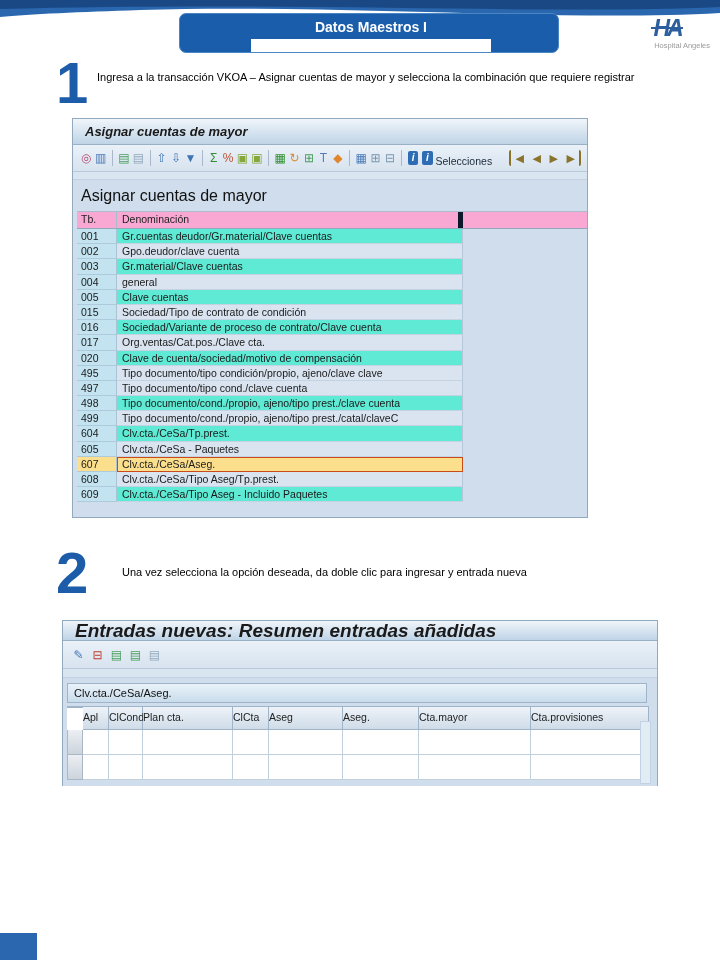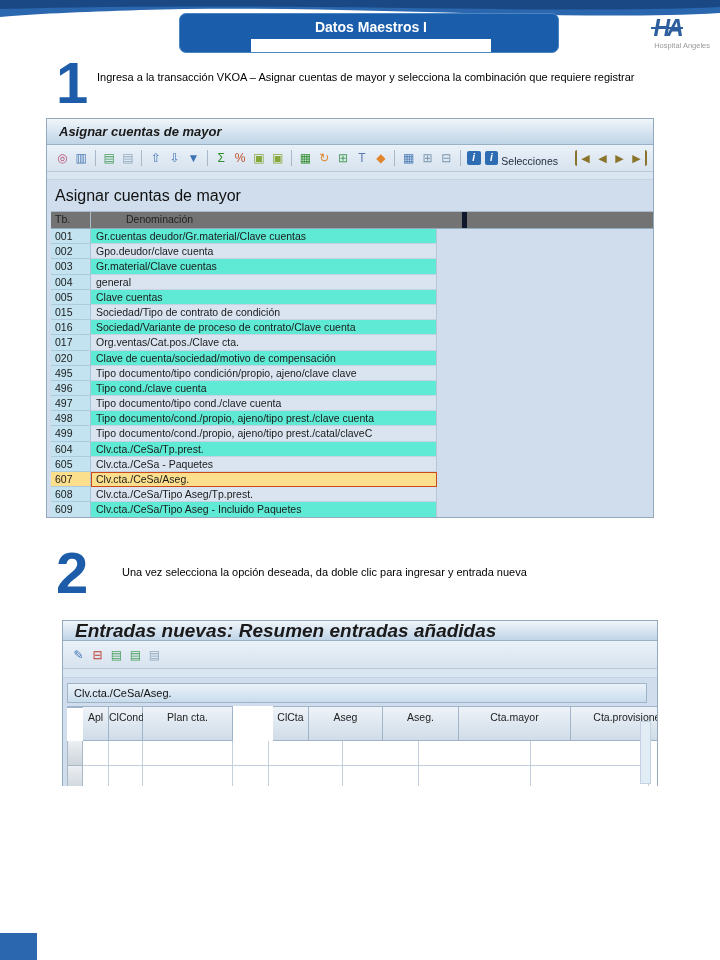--- a/index.html
+++ b/index.html
@@ -28,37 +28,37 @@
   .tb-sep{width:1px;height:16px;background:#a8b8c8;display:inline-block;margin:0 4px;}
   .tb-label{font-size:10.5px;color:#1a2a3a;margin:6px 3px 0 1px;}
   .tb-nav{display:inline-flex;margin-left:14px;align-items:center;}
   .tb-nav .tb-icon{color:#8a742c;font-size:11px;margin:0;}
   .edgebar-l{border-left:2px solid #8a742c;}
   .edgebar-r{border-right:2px solid #8a742c;}
 
   
   .w1-head{font-size:16px;color:#111;padding:7px 0 6px 8px;}
   .t1{margin-left:4px;}
-  .t1-header{display:flex;height:16px;background:#737373;border-top:1px solid #aabccc;border-bottom:1px solid #92a8bc;font-size:10.5px;color:#222;gap:30px;}
+  .t1-header{display:flex;height:16px;background:#f9a8d4;border-top:1px solid #aabccc;border-bottom:1px solid #92a8bc;font-size:10.5px;color:#222;}
   .t1-header .c1{width:40px;padding:1px 0 0 4px;box-sizing:border-box;border-right:1px solid #a8bccc;}
   .t1-header .c2{width:346px;padding:1px 0 0 5px;box-sizing:border-box;border-right:5px solid #0f172a;}
   .t1-header .cf{flex:1;}
   .t1-row{display:flex;height:15.2px;font-size:10.5px;color:#1a1a1a;}
   .t1-row .code{width:40px;background:#c2e3ef;border-right:1px solid #a8c4d4;border-bottom:1px solid #aecadb;box-sizing:border-box;padding:1px 0 0 4px;}
   .t1-row .nm{width:346px;box-sizing:border-box;padding:1px 0 0 5px;border-right:1px solid #b6c6d8;border-bottom:1px solid #c4d2e2;}
   .t1-row.even .nm{background:#5eead4;}
   .t1-row.odd .nm{background:#d9e4f0;}
   .t1-row.sel .code{background:#fcdf8d;}
   .t1-row.sel .nm{background:#fcdf8d;border:1px solid #cb4a1b;padding:0 0 0 4px;}
 
   
   .w2-sub{margin:5px 10px 0 4px;height:20px;background:linear-gradient(#eaf2f9,#c9dcec);border:1px solid #9fb4c8;font-size:11px;color:#111;padding:3px 0 0 6px;box-sizing:border-box;}
   .t2{margin:3px 0 0 4px;display:inline-block;background:#fff;}
   .t2-hrow,.t2-row{display:flex;}
-  .t2-hcell{height:35px;background:linear-gradient(#eef3f8,#cfdce8);border:1px solid #9fb4c8;border-left:none;font-size:10.5px;color:#222;box-sizing:border-box;padding:4px 0 0 0;text-align:center;}
+  .t2-hcell{height:24px;background:linear-gradient(#eef3f8,#cfdce8);border:1px solid #9fb4c8;border-left:none;font-size:10.5px;color:#222;box-sizing:border-box;padding:4px 0 0 0;}
   .t2-sel{width:16px;height:100%;background:linear-gradient(#eceff3,#ccd4dc);border:1px solid #9fb4c8;box-sizing:border-box;}
   .t2-selcell{width:16px;background:linear-gradient(#eceff3,#ccd4dc);border:1px solid #aab8c6;border-top:none;box-sizing:border-box;}
   .t2-cell{height:25px;border:1px solid #c2d0de;border-left:none;border-top:none;box-sizing:border-box;background:#fff;}
   .t2-scroll{position:absolute;right:6px;top:100px;bottom:2px;width:9px;background:#e2ecf5;border:1px solid #c2d2e2;}
 
   .footer-box{position:absolute;left:0;top:933px;width:37px;height:27px;background:#2a67ae;}
 </style>
 </head>
 <body>
 
@@ -73,21 +73,21 @@
 </div>
 
 <div class="logo">
   <div class="logo-ha">HA</div>
   <div class="logo-cap">Hospital Angeles</div>
 </div>
 
 <div class="step-num" style="left:56px;top:58px;">1</div>
 <div class="step-text" style="left:97px;top:71px;">Ingresa a la transacción VKOA – Asignar cuentas de mayor y selecciona la combinación que requiere registrar</div>
 
-<div class="sapwin" style="left:46px;top:118px;width:608px;height:400px;">
+<div class="sapwin" style="left:72px;top:118px;width:516px;height:400px;">
   <div class="sap-titlebar" style="height:26px;font-size:13px;">
     <span>Asignar cuentas de mayor</span>
   </div>
   <div class="sap-toolbar" style="height:27px;" id="w1-toolbar">
       <span class="tb-icon" style="color: rgb(181, 73, 110);">◎</span>
       <span class="tb-icon" style="color: rgb(74, 122, 181);">▥</span>
       <span class="tb-sep"></span>
       <span class="tb-icon" style="color: rgb(74, 158, 92);">▤</span>
       <span class="tb-icon" style="color: rgb(147, 169, 189);">▤</span>
       <span class="tb-sep"></span>
@@ -162,24 +162,20 @@
           <div class="nm">Org.ventas/Cat.pos./Clave cta.</div>
         </div>
         <div class="t1-row even">
           <div class="code">020</div>
           <div class="nm">Clave de cuenta/sociedad/motivo de compensación</div>
         </div>
         <div class="t1-row odd">
           <div class="code">495</div>
           <div class="nm">Tipo documento/tipo condición/propio, ajeno/clave clave</div>
         </div>
-        <div class="t1-row even">
-          <div class="code">496</div>
-          <div class="nm">Tipo cond./clave cuenta</div>
-        </div>
         <div class="t1-row odd">
           <div class="code">497</div>
           <div class="nm">Tipo documento/tipo cond./clave cuenta</div>
         </div>
         <div class="t1-row even">
           <div class="code">498</div>
           <div class="nm">Tipo documento/cond./propio, ajeno/tipo prest./clave cuenta</div>
         </div>
         <div class="t1-row odd">
           <div class="code">499</div>
@@ -224,21 +220,21 @@
       <span class="tb-icon" style="color: rgb(147, 169, 189);">▤</span>
     </div>
   <div class="sap-strip" style="height:8px;"></div>
   <div class="w2-sub">Clv.cta./CeSa/Aseg.</div>
   <div class="t2">
     <div class="t2-hrow" id="t2-header">
         <div class="t2-sel"></div>
         <div class="t2-hcell" style="width: 26px;">Apl</div>
         <div class="t2-hcell" style="width: 34px;">ClCond</div>
         <div class="t2-hcell" style="width: 90px;">Plan cta.</div>
-        <div class="t2-hcell" style="width: 36px; margin-left: 40px;">ClCta</div>
+        <div class="t2-hcell" style="width: 36px;">ClCta</div>
         <div class="t2-hcell" style="width: 74px;">Aseg</div>
         <div class="t2-hcell" style="width: 76px;">Aseg.</div>
         <div class="t2-hcell" style="width: 112px;">Cta.mayor</div>
         <div class="t2-hcell" style="width: 118px;">Cta.provisiones</div>
       </div>
     <div id="t2-body">
         <div class="t2-row">
           <div class="t2-selcell"></div>
           <div class="t2-cell" style="width: 26px;"></div>
           <div class="t2-cell" style="width: 34px;"></div>

